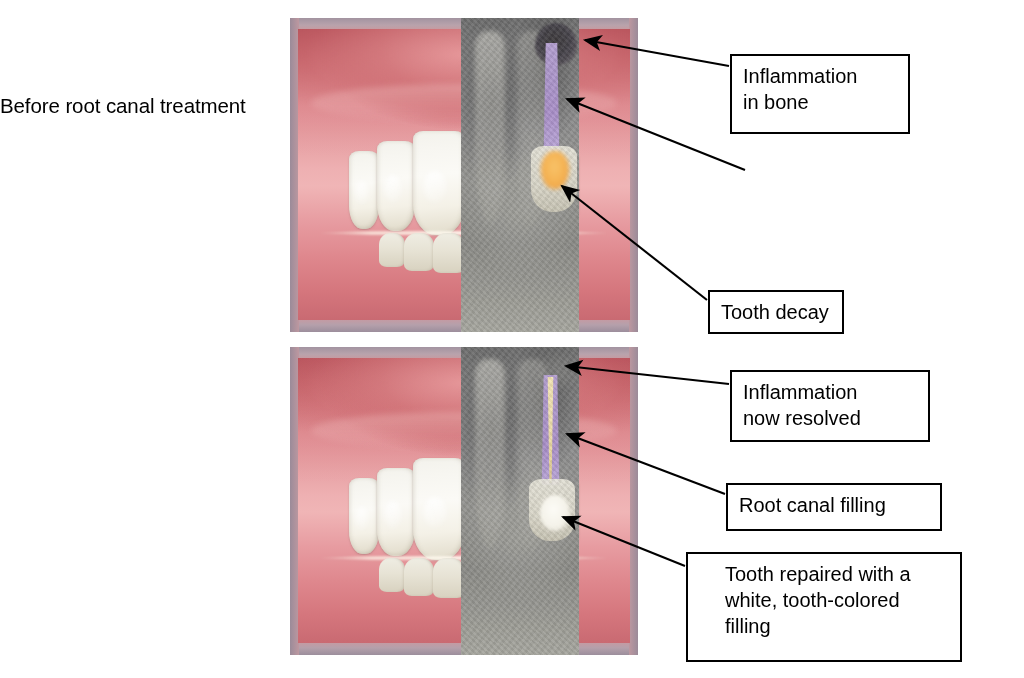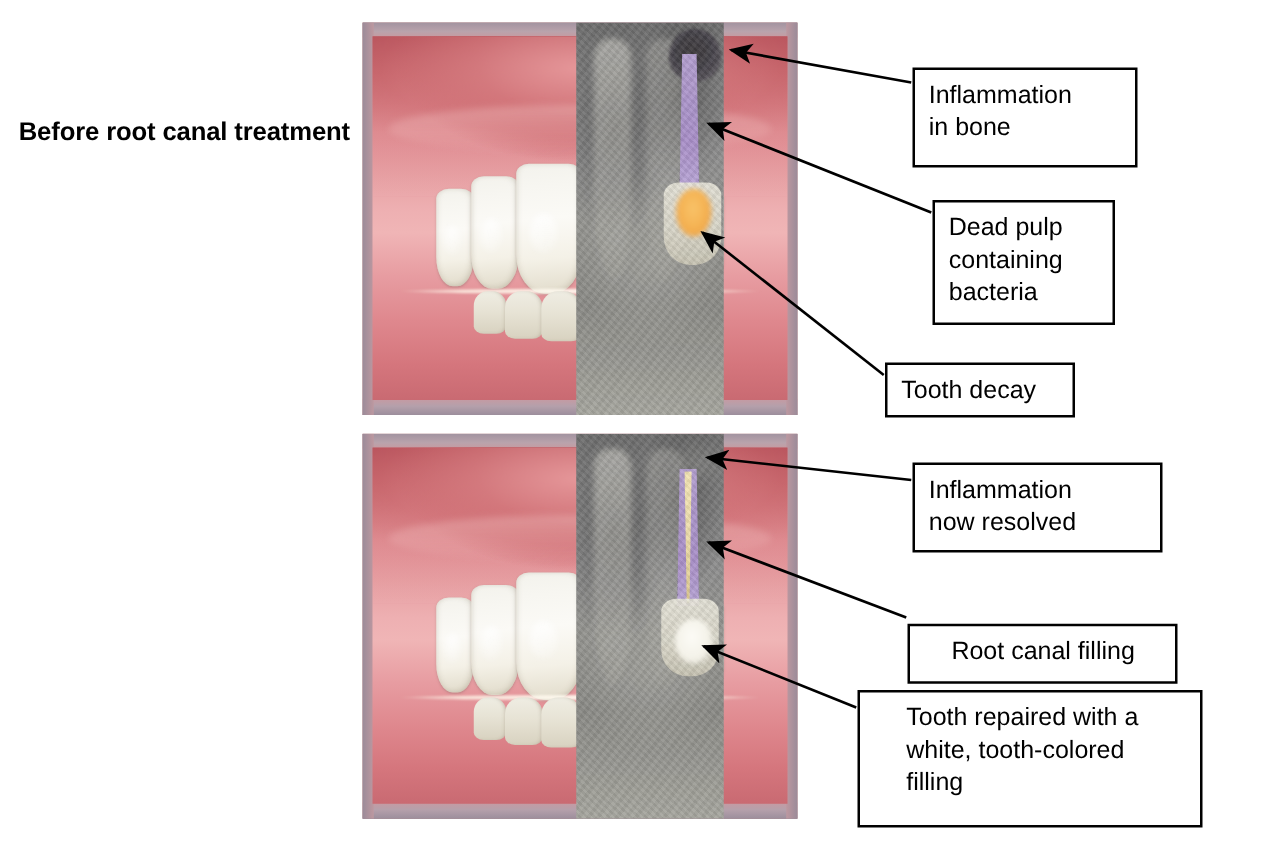--- a/index.html
+++ b/index.html
@@ -21,22 +21,22 @@
     inset: 0;
     width: 1024px;
     height: 678px;
   }
 
   
   .row-caption {
     position: absolute;
     width: 280px;
     left: 0;
-    text-align: right;
-    font-weight: bold;
+    text-align: left;
+    font-weight: normal;
     font-size: 20.5px;
     line-height: 1.32;
     color: #000000;
     letter-spacing: -0.1px;
   }
   #caption-before { top: 92px; }
   #caption-after  { top: 404px; }
 
   
   .photo {
@@ -314,23 +314,23 @@
     box-sizing: border-box;
     color: #000000;
     font-size: 20px;
     line-height: 1.3;
     padding: 7px 10px 8px 11px;
     white-space: pre-line;
   }
 
   #callout-inflammation-bone { left: 730px; top: 54px;  width: 180px; height: 80px; }
   #callout-dead-pulp         { left: 746px; top: 160px; width: 146px; height: 100px; }
-  #callout-tooth-decay       { left: 708px; top: 290px; width: 152px; height: 44px; }
+  #callout-tooth-decay       { left: 708px; top: 290px; width: 136px; height: 44px; }
   #callout-inflammation-res  { left: 730px; top: 370px; width: 200px; height: 72px; }
-  #callout-root-filling      { left: 726px; top: 499px; width: 216px; height: 48px; text-align: center; }
+  #callout-root-filling      { left: 726px; top: 483px; width: 216px; height: 48px; }
   #callout-tooth-repaired    { left: 686px; top: 552px; width: 276px; height: 110px; padding-left: 37px; }
 
   
   #leaders {
     position: absolute;
     left: 0; top: 0;
     width: 1024px;
     height: 678px;
     pointer-events: none;
   }
@@ -445,23 +445,20 @@
         <div class="xray-crown" style="left:68px;top:132px;width:46px;height:62px;"></div>
       </div>
 
       <div class="composite" style="left:250px;top:148px;width:30px;height:36px;"></div>
     </div>
   </div>
 
   <div class="callout" id="callout-inflammation-bone">Inflammation
 in bone</div>
 
-  <div class="callout" id="callout-dead-pulp">Dead pulp
-containing
-bacteria</div>
 
   <div class="callout" id="callout-tooth-decay">Tooth decay</div>
 
   <div class="callout" id="callout-inflammation-res">Inflammation
 now resolved</div>
 
   <div class="callout" id="callout-root-filling">Root canal filling</div>
 
   <div class="callout" id="callout-tooth-repaired">Tooth repaired with a
 white, tooth-colored

